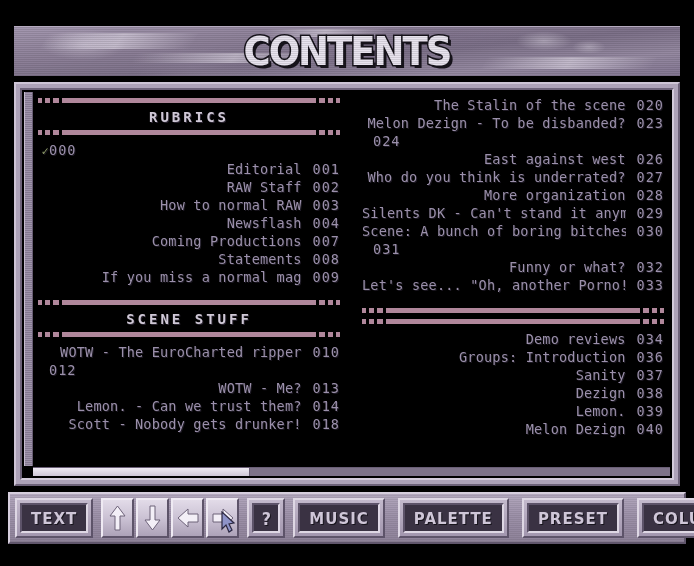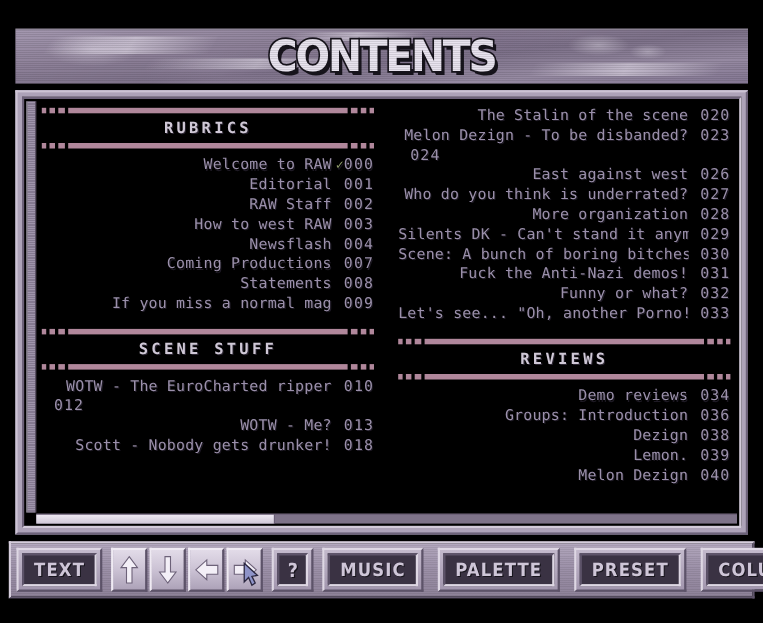--- a/index.html
+++ b/index.html
@@ -230,36 +230,35 @@
         <div class="hthumb"></div>
       </div>
 
       <div class="columns">
         <div class="col" id="col-left">
             <div class="rule"></div>
             <div class="sec-title">RUBRICS</div>
             <div class="rule"></div>
             <div class="entries">
               <div class="entry">
-                <span class="etitle">Welcome to RAW</span>
                 <span class="emark">✓</span>
                 <span class="enum">000</span>
               </div>
               <div class="entry">
                 <span class="etitle">Editorial</span>
                 <span class="emark"></span>
                 <span class="enum">001</span>
               </div>
               <div class="entry">
                 <span class="etitle">RAW Staff</span>
                 <span class="emark"></span>
                 <span class="enum">002</span>
               </div>
               <div class="entry">
-                <span class="etitle">How to west RAW</span>
+                <span class="etitle">How to normal RAW</span>
                 <span class="emark"></span>
                 <span class="enum">003</span>
               </div>
               <div class="entry">
                 <span class="etitle">Newsflash</span>
                 <span class="emark"></span>
                 <span class="enum">004</span>
               </div>
               <div class="entry">
                 <span class="etitle">Coming Productions</span>
@@ -288,20 +287,25 @@
                 <span class="enum">010</span>
               </div>
               <div class="entry">
                 <span class="emark"></span>
                 <span class="enum">012</span>
               </div>
               <div class="entry">
                 <span class="etitle">WOTW - Me?</span>
                 <span class="emark"></span>
                 <span class="enum">013</span>
+              </div>
+              <div class="entry">
+                <span class="etitle">Lemon. - Can we trust them?</span>
+                <span class="emark"></span>
+                <span class="enum">014</span>
               </div>
               <div class="entry">
                 <span class="etitle">Scott - Nobody gets drunker!</span>
                 <span class="emark"></span>
                 <span class="enum">018</span>
               </div>
             </div>
           </div>
         <div class="col" id="col-right">
             <div class="entries">
@@ -338,49 +342,52 @@
                 <span class="etitle">Silents DK - Can't stand it anymore</span>
                 <span class="emark"></span>
                 <span class="enum">029</span>
               </div>
               <div class="entry">
                 <span class="etitle">Scene: A bunch of boring bitches!</span>
                 <span class="emark"></span>
                 <span class="enum">030</span>
               </div>
               <div class="entry">
-                <span class="etitle">Fuck the Anti-Nazi demos!</span>
                 <span class="emark"></span>
                 <span class="enum">031</span>
               </div>
               <div class="entry">
                 <span class="etitle">Funny or what?</span>
                 <span class="emark"></span>
                 <span class="enum">032</span>
               </div>
               <div class="entry">
                 <span class="etitle">Let's see... "Oh, another Porno!"</span>
                 <span class="emark"></span>
                 <span class="enum">033</span>
               </div>
             </div>
             <div class="spacer"></div>
             <div class="rule"></div>
-            <div class="sec-title">REVIEWS</div>
             <div class="rule"></div>
             <div class="entries">
               <div class="entry">
                 <span class="etitle">Demo reviews</span>
                 <span class="emark"></span>
                 <span class="enum">034</span>
               </div>
               <div class="entry">
                 <span class="etitle">Groups: Introduction</span>
                 <span class="emark"></span>
                 <span class="enum">036</span>
+              </div>
+              <div class="entry">
+                <span class="etitle">Sanity</span>
+                <span class="emark"></span>
+                <span class="enum">037</span>
               </div>
               <div class="entry">
                 <span class="etitle">Dezign</span>
                 <span class="emark"></span>
                 <span class="enum">038</span>
               </div>
               <div class="entry">
                 <span class="etitle">Lemon.</span>
                 <span class="emark"></span>
                 <span class="enum">039</span>

